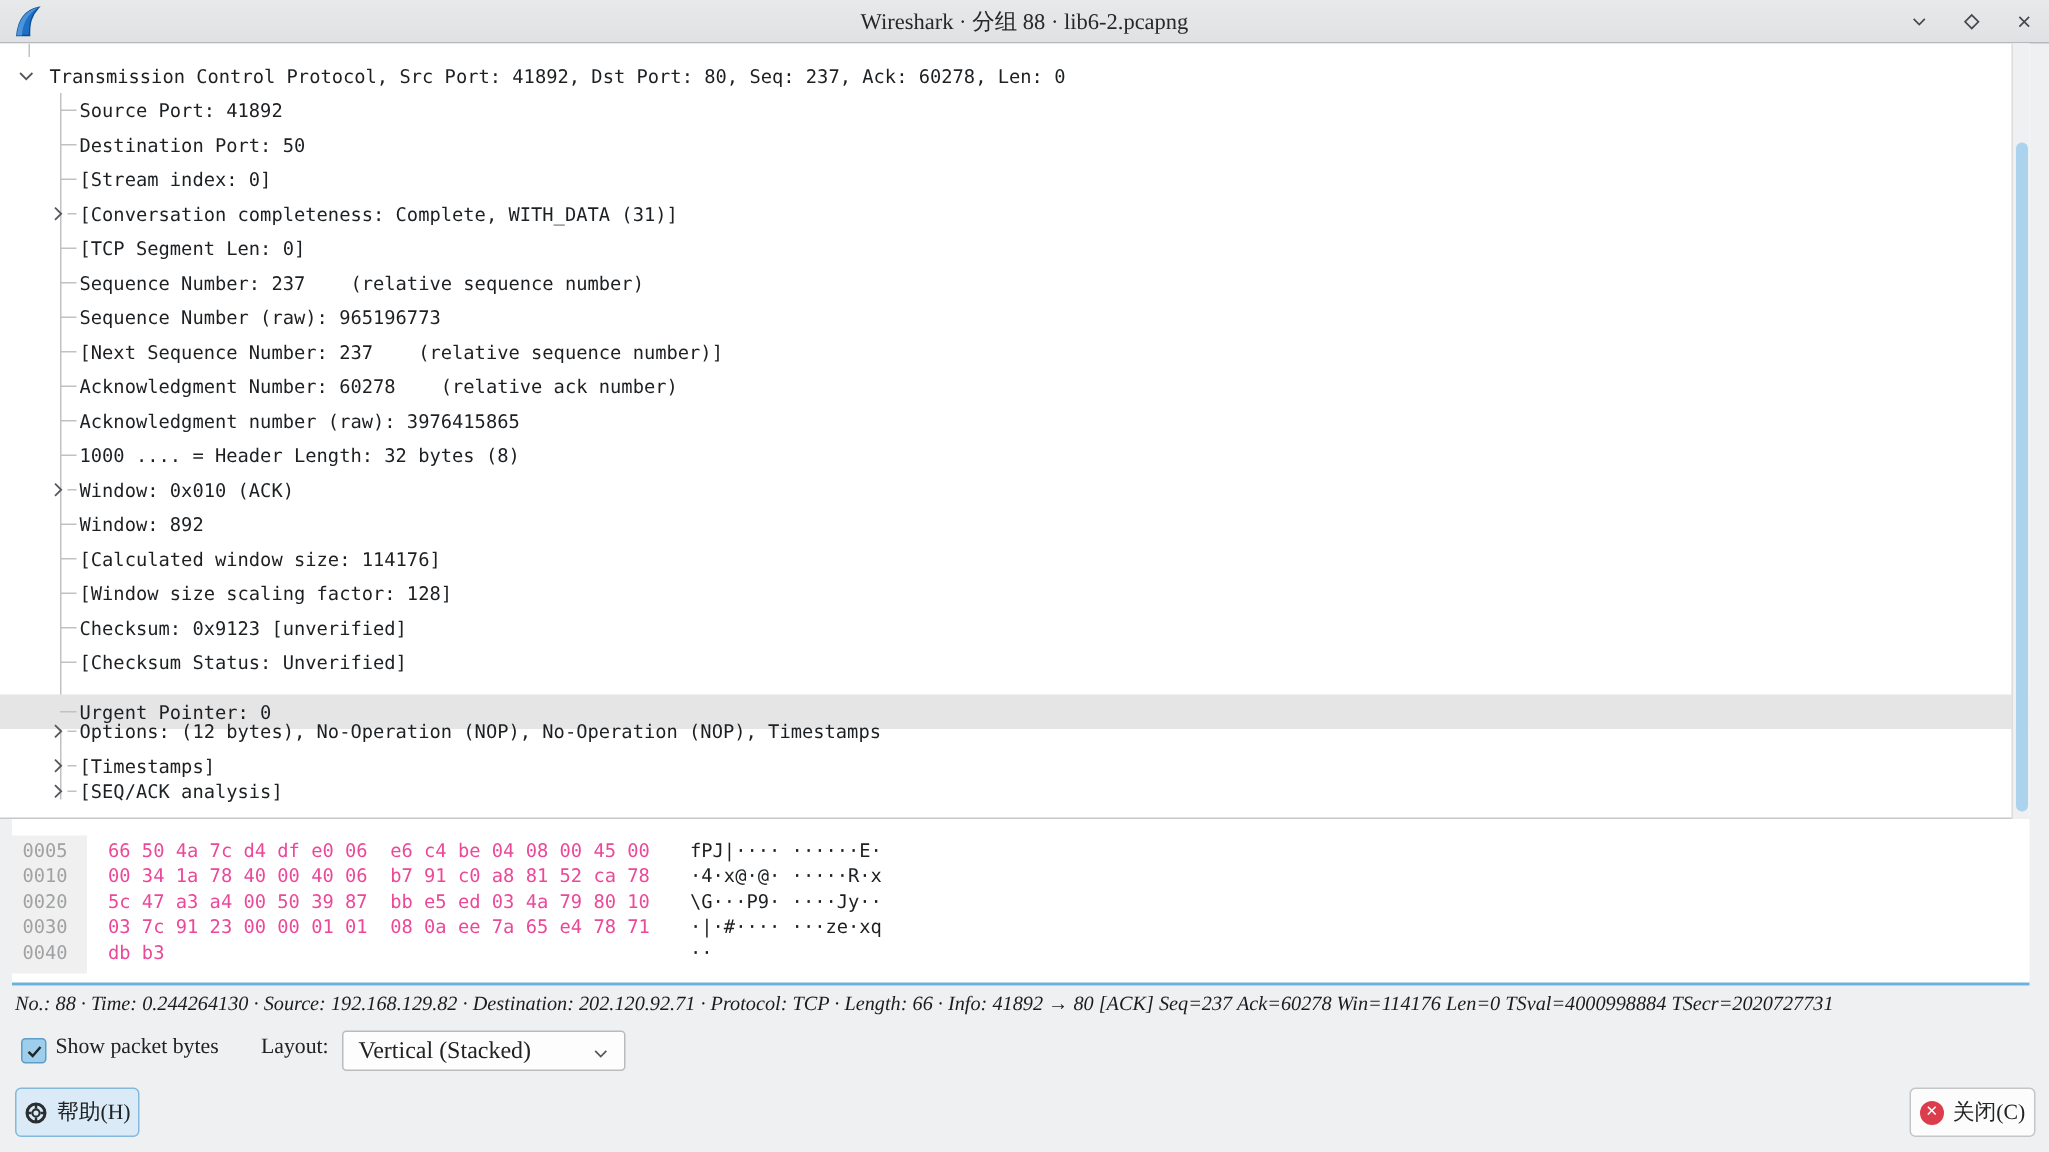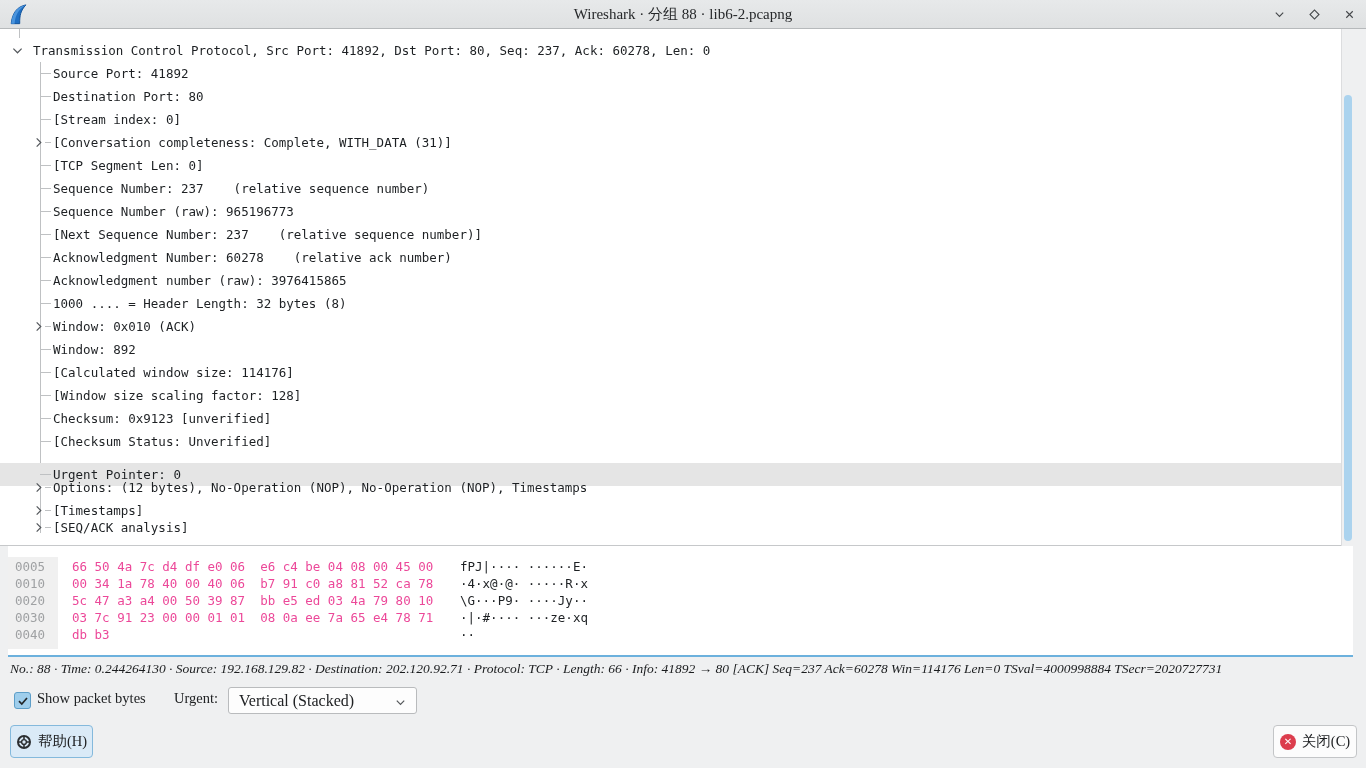--- a/index.html
+++ b/index.html
@@ -137,21 +137,21 @@
         </svg>
       </span>
       <span class="tree-label" style="left: 33px;">Transmission Control Protocol, Src Port: 41892, Dst Port: 80, Seq: 237, Ack: 60278, Len: 0</span>
     </div>
     <div class="tree-row" style="top: 32.5px;">
       <span class="tick" style="left: 40px; width: 11px; top: 11px;"></span>
       <span class="tree-label" style="left: 53px;">Source Port: 41892</span>
     </div>
     <div class="tree-row" style="top: 55.5px;">
       <span class="tick" style="left: 40px; width: 11px; top: 11px;"></span>
-      <span class="tree-label" style="left: 53px;">Destination Port: 80</span>
+      <span class="tree-label" style="left: 53px;">Destination Port: 50</span>
     </div>
     <div class="tree-row" style="top: 78.5px;">
       <span class="tick" style="left: 40px; width: 11px; top: 11px;"></span>
       <span class="tree-label" style="left: 53px;">[Stream index: 0]</span>
     </div>
     <div class="tree-row" style="top: 101.5px;">
       <span class="expander" style="left: 32px; top: 5.5px;">
         <svg width="11" height="11" viewBox="0 0 12 12">
           <polyline points="4,1.5 8.5,6 4,10.5" fill="none" stroke="#54585c" stroke-width="1.3"></polyline>
         </svg>
@@ -263,21 +263,21 @@
   </div>
 
 <div class="status-line">No.: 88 · Time: 0.244264130 · Source: 192.168.129.82 · Destination: 202.120.92.71 · Protocol: TCP · Length: 66 · Info: 41892 → 80 [ACK] Seq=237 Ack=60278 Win=114176 Len=0 TSval=4000998884 TSecr=2020727731</div>
 
 <div class="checkbox">
   <svg width="12" height="12" viewBox="0 0 12 12">
       <polyline points="2,6.2 4.8,9 10,3" fill="none" stroke="#23272a" stroke-width="1.7"></polyline>
     </svg>
 </div>
 <span class="cb-label">Show packet bytes</span>
-<span class="layout-label">Urgent:</span>
+<span class="layout-label">Layout:</span>
 <div class="combobox">
   <span class="value">Vertical (Stacked)</span>
   <svg class="chev" width="13" height="13" viewBox="0 0 14 14">
       <polyline points="3,5 7,9 11,5" fill="none" stroke="#55585b" stroke-width="1.3"></polyline>
     </svg>
 </div>
 
 <div class="btn btn-help">
   <svg width="16" height="16" viewBox="0 0 16 16">
     <circle cx="8" cy="8" r="6" fill="none" stroke="#2b2e31" stroke-width="2"></circle>

